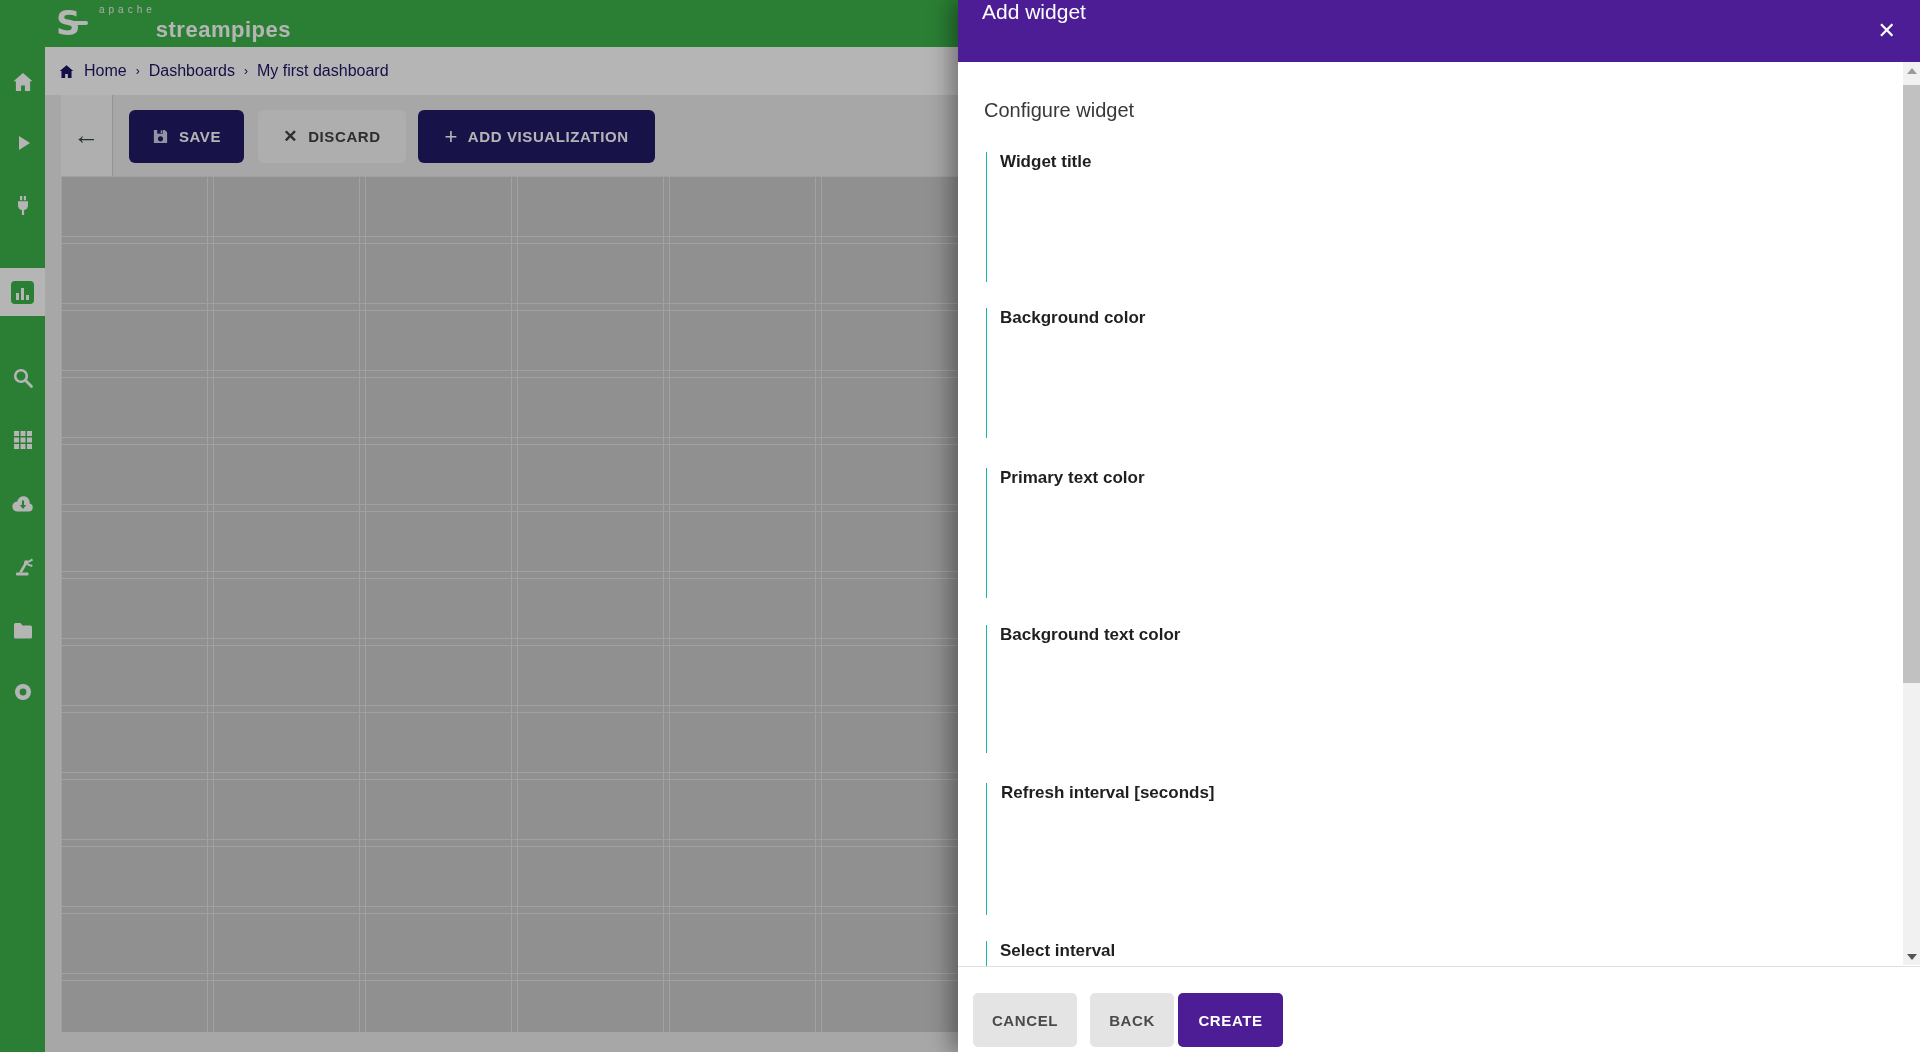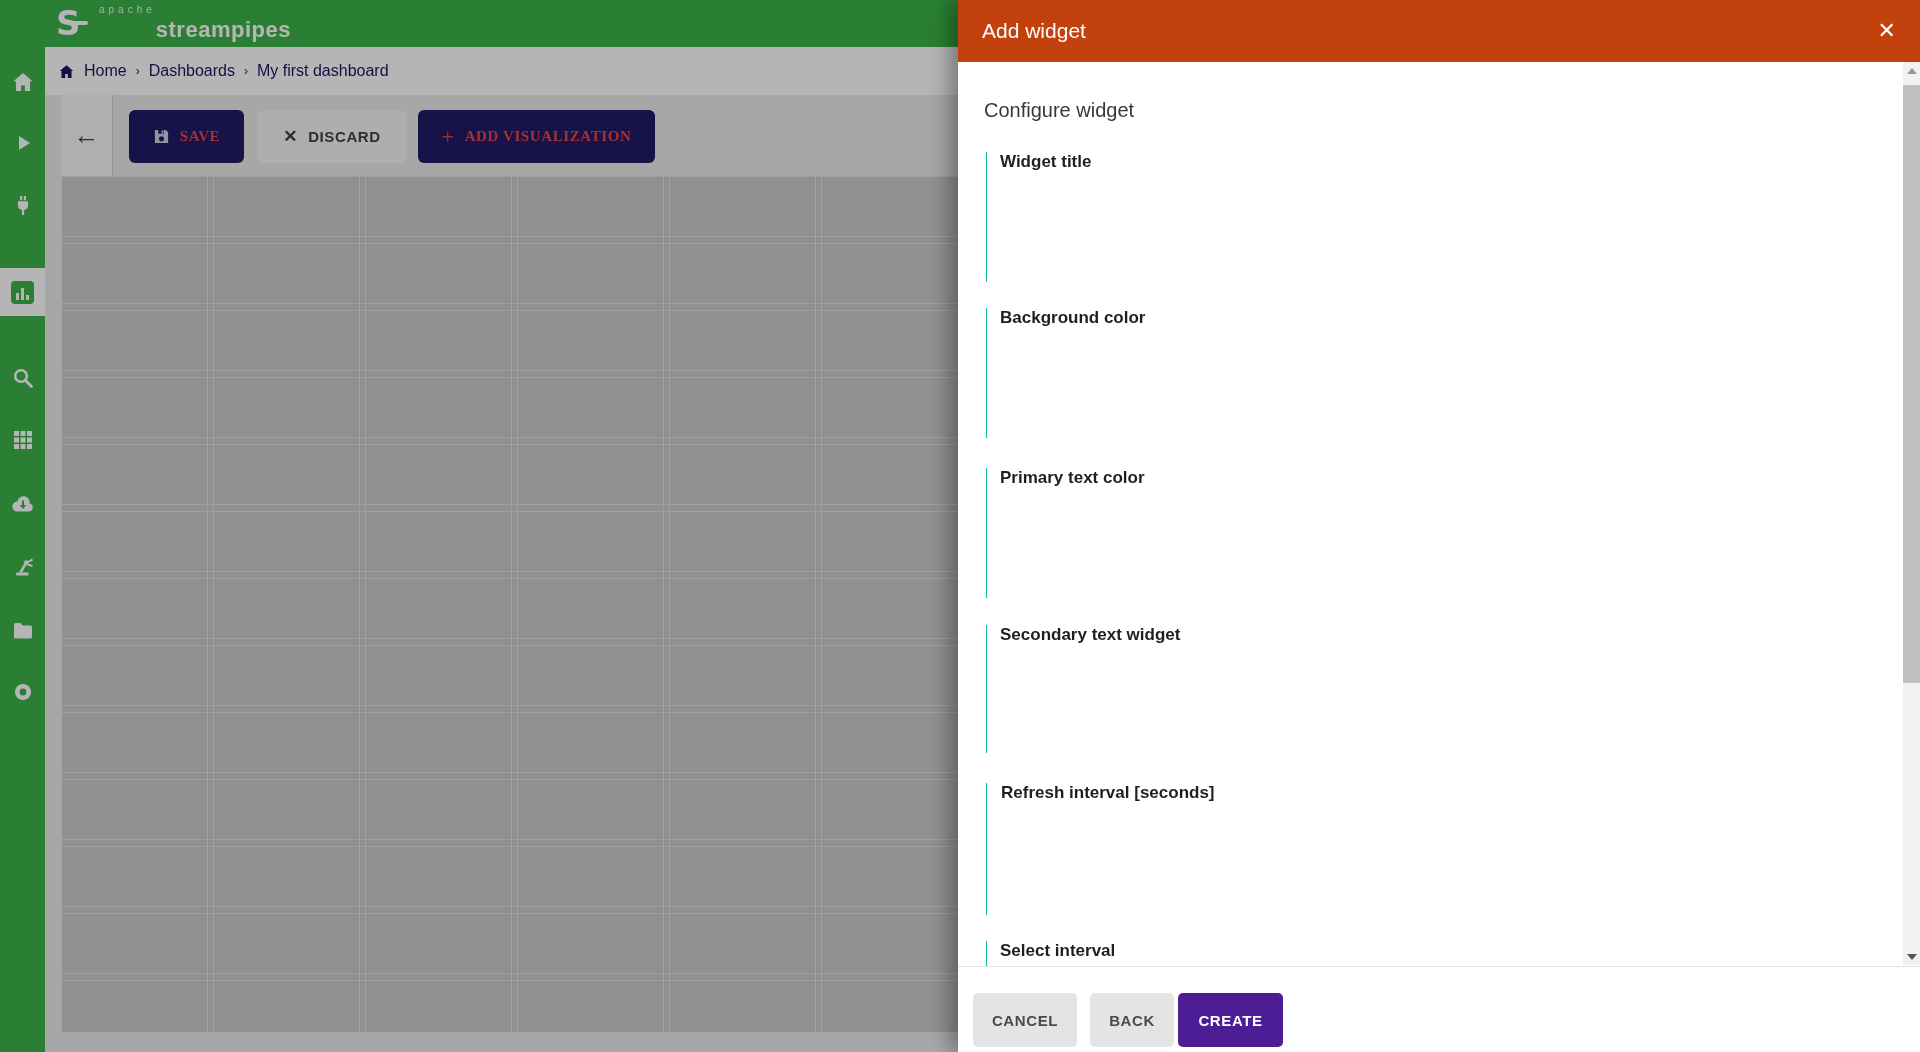--- a/index.html
+++ b/index.html
@@ -29,41 +29,41 @@
   .crumb-bar, .crumb-bar a { color:#1B1464; font-size:16px; text-decoration:none; }
   .crumb-sep { font-size:12px; color:#1B1464; }
 
   
   .main { position:absolute; left:45px; top:95px; width:1875px; height:957px; background:#ececec; z-index:1; }
   .back-cell { position:absolute; left:16px; top:0; width:52px; height:81px; background:#f7f7f7; border-right:1px solid #cfcfcf;
     display:flex; align-items:center; justify-content:center; font-size:26px; color:#37474f; cursor:pointer; }
   .tb-btn { position:absolute; top:15px; height:53px; border:none; border-radius:6px; font-family:inherit;
     font-size:15px; font-weight:bold; letter-spacing:0.6px; display:flex; align-items:center; justify-content:center;
     gap:10px; cursor:pointer; }
-  .tb-navy { background:#211a65; color:#ef4444;font-family:Liberation Serif, serif; }
+  .tb-navy { background:#211a65; color:#ffffff; }
   .tb-gray { background:#f6f6f6; color:#424242; }
   #btn-save { left:84px; width:115px; }
   #btn-discard { left:213px; width:148px; }
   #btn-addviz { left:373px; width:237px; }
   .x-glyph { font-size:17px; font-weight:bold; }
   .plus-glyph { font-size:22px; font-weight:normal; }
 
   .canvas { position:absolute; left:16px; top:81px; width:1859px; height:856px; background:#cbcbcb;
     background-image:
       repeating-linear-gradient(to right, #e3e3e3 0 1px, transparent 1px 146px, #e3e3e3 146px 147px, transparent 147px 152px),
       repeating-linear-gradient(to bottom, #e3e3e3 0 1px, transparent 1px 60px, #e3e3e3 60px 61px, transparent 61px 67px); }
 
   
   .backdrop { position:absolute; left:0; top:0; width:1920px; height:1052px; background:rgba(0,0,0,0.29); z-index:10; }
 
   
   .dialog { position:absolute; left:958px; top:0; width:962px; height:1052px; background:#ffffff; z-index:20;
     box-shadow:-8px 0 20px rgba(0,0,0,0.35); }
-  .dlg-header { position:absolute; left:0; top:0; width:100%; height:62px; background:#c2410c;
-    display:flex; align-items:center; padding:0 24px; }
+  .dlg-header { position:absolute; left:0; top:0; width:100%; height:62px; background:#4c1d95;
+    display:flex; padding:0 24px; }
   .dlg-title { color:#ffffff; font-size:21px; }
   .dlg-close { margin-left:auto; color:#ffffff; font-size:22px; background:none; border:none; cursor:pointer; line-height:1; }
   .dlg-heading { position:absolute; left:26px; top:99px; font-size:20px; color:#383838; }
 
   .section { position:absolute; left:28px; width:856px; border-left:1px solid #14b8a6; padding-left:13px; }
   .sec-title { font-size:17px; font-weight:bold; color:#1f1f1f; line-height:20px; }
 
   .dlg-footer { position:absolute; left:0; top:966px; width:100%; height:102px; border-top:1px solid #e0e0e0; background:#ffffff; }
   .ft-btn { position:absolute; top:26px; height:54px; border:none; border-radius:5px; font-family:inherit;
     font-size:15px; font-weight:bold; letter-spacing:0.6px; cursor:pointer; }
@@ -225,21 +225,21 @@
 
   <div class="section" style="top:308px; height:130px;">
     <div class="sec-title">Background color</div>
   </div>
 
   <div class="section" style="top:468px; height:130px;">
     <div class="sec-title">Primary text color</div>
   </div>
 
   <div class="section" style="top:625px; height:128px;">
-    <div class="sec-title">Secondary text widget</div>
+    <div class="sec-title">Background text color</div>
   </div>
 
   <div class="section" style="top:783px; height:132px;padding-left:14px;">
     <div class="sec-title">Refresh interval [seconds]</div>
   </div>
 
   <div class="section" style="top:941px; height:25px;">
     <div class="sec-title">Select interval</div>
   </div>
 

